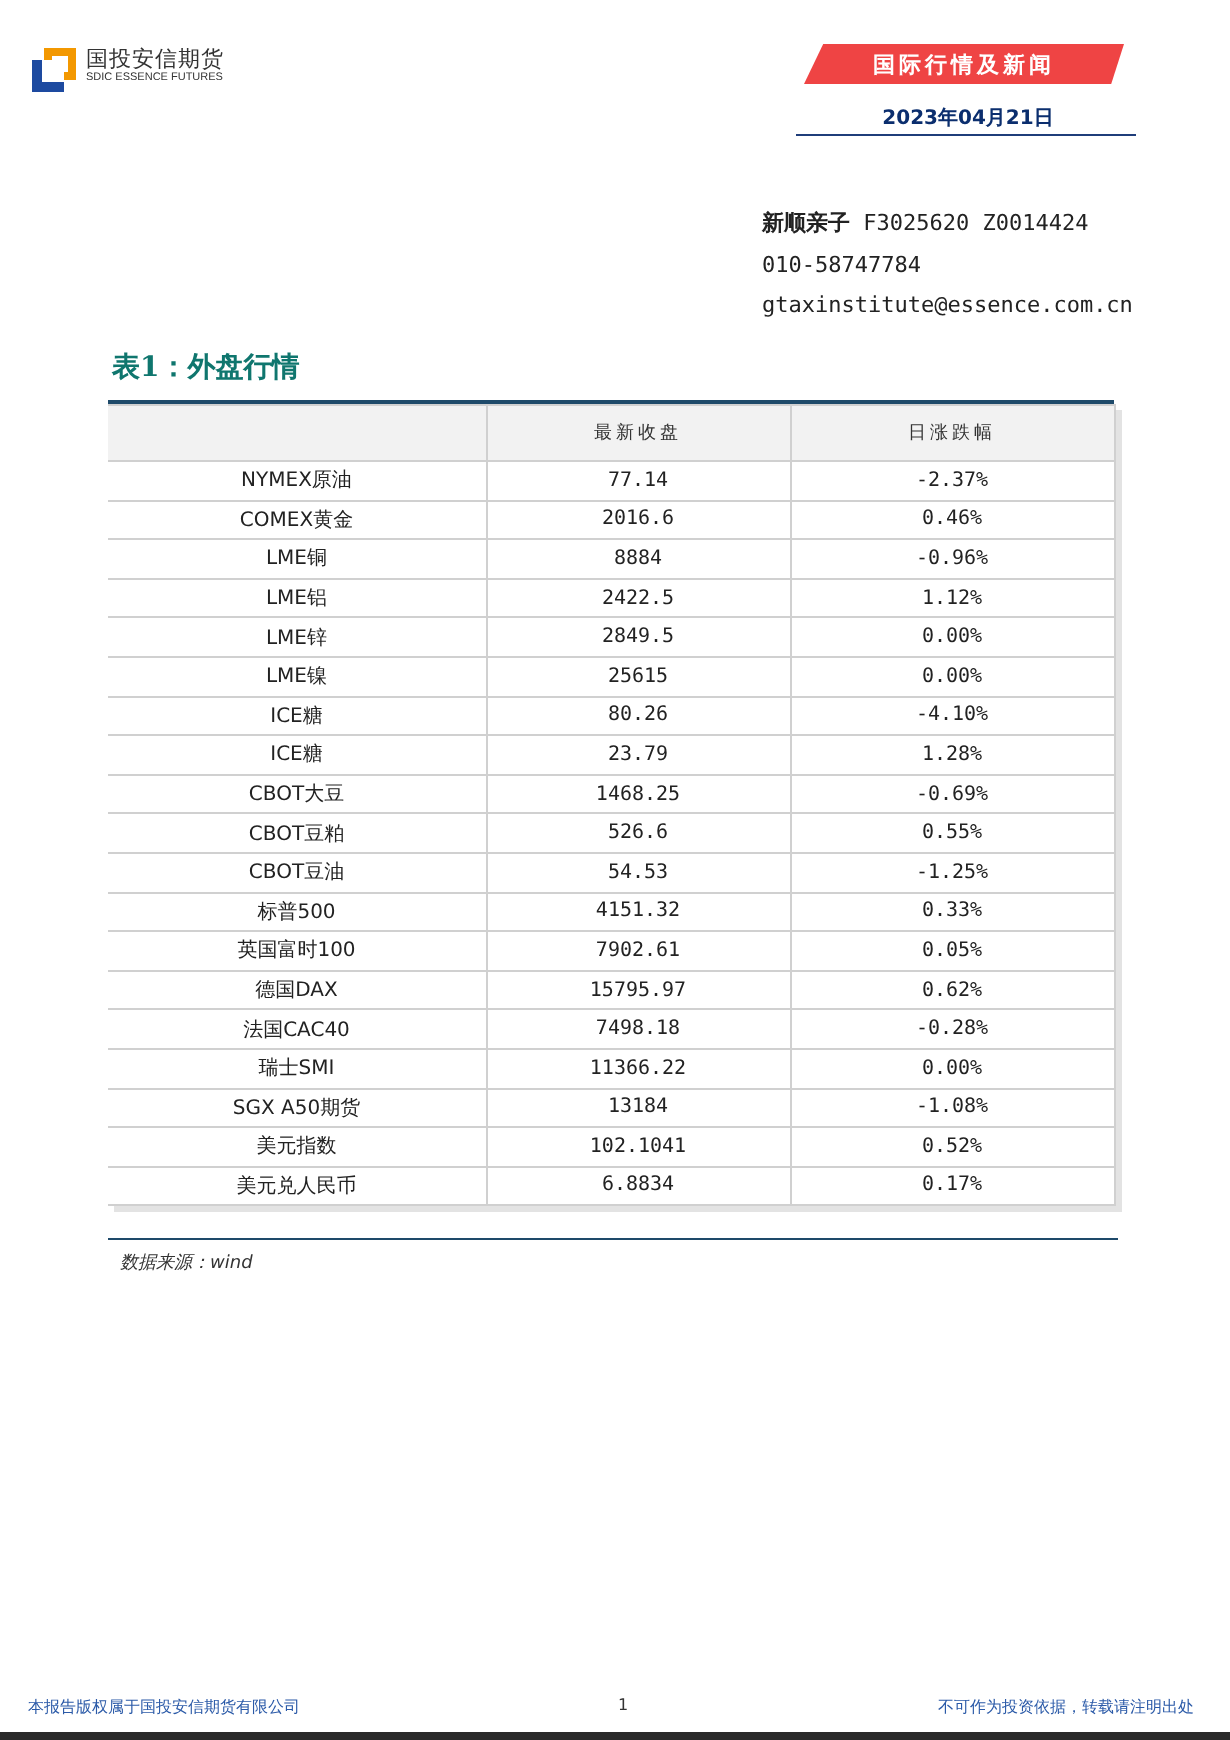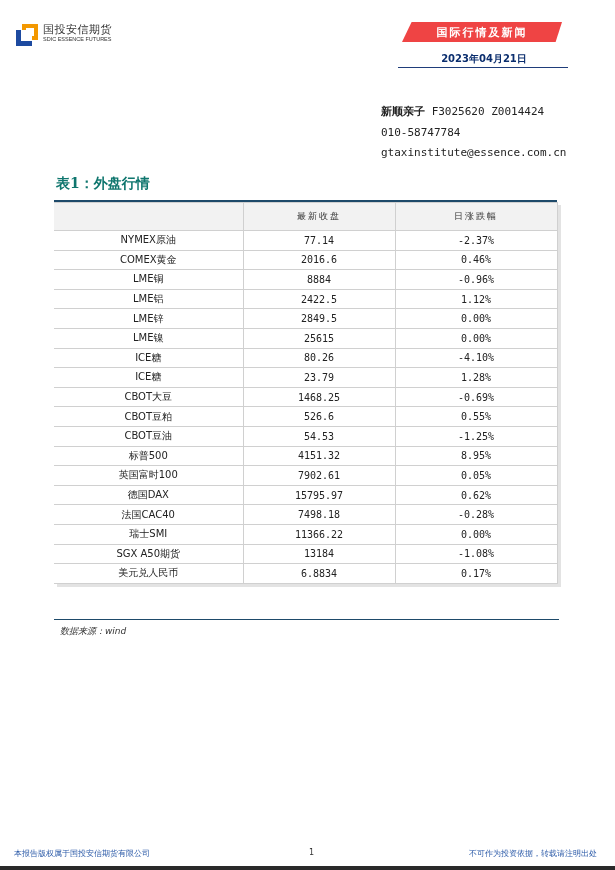--- a/index.html
+++ b/index.html
@@ -151,21 +151,21 @@
           <td class="num">0.55%</td>
         </tr>
         <tr>
           <td>CBOT豆油</td>
           <td class="num">54.53</td>
           <td class="num">-1.25%</td>
         </tr>
         <tr>
           <td>标普500</td>
           <td class="num">4151.32</td>
-          <td class="num">8.95%</td>
+          <td class="num">0.33%</td>
         </tr>
         <tr>
           <td>英国富时100</td>
           <td class="num">7902.61</td>
           <td class="num">0.05%</td>
         </tr>
         <tr>
           <td>德国DAX</td>
           <td class="num">15795.97</td>
           <td class="num">0.62%</td>
@@ -177,20 +177,25 @@
         </tr>
         <tr>
           <td>瑞士SMI</td>
           <td class="num">11366.22</td>
           <td class="num">0.00%</td>
         </tr>
         <tr>
           <td>SGX A50期货</td>
           <td class="num">13184</td>
           <td class="num">-1.08%</td>
+        </tr>
+        <tr>
+          <td>美元指数</td>
+          <td class="num">102.1041</td>
+          <td class="num">0.52%</td>
         </tr>
         <tr>
           <td>美元兑人民币</td>
           <td class="num">6.8834</td>
           <td class="num">0.17%</td>
         </tr>
       </tbody>
   </table>
 </div>
 

